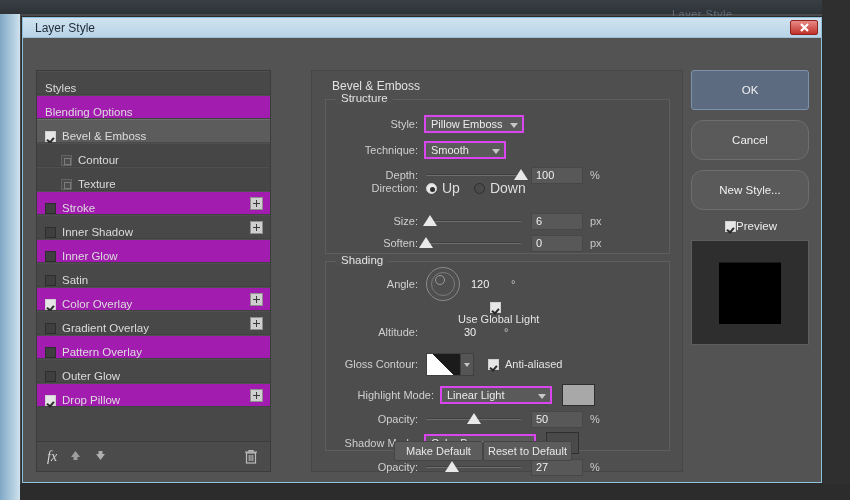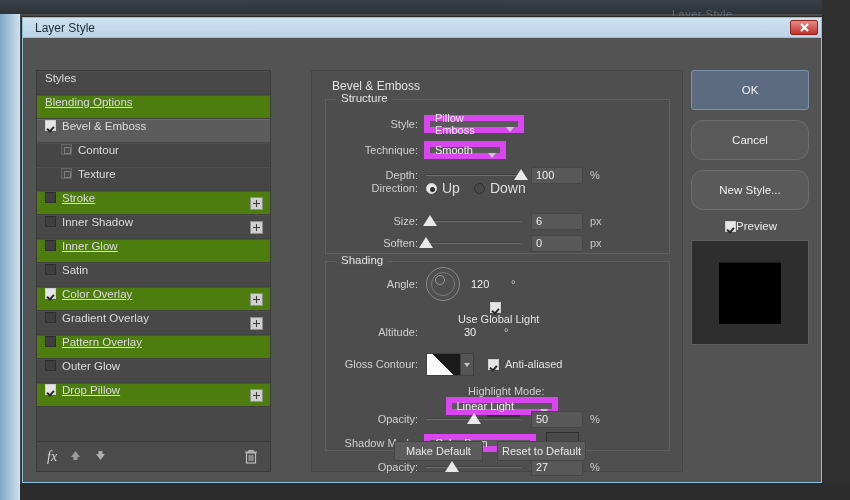--- a/index.html
+++ b/index.html
@@ -74,30 +74,30 @@
   .sidebar {
     position: absolute; left: 13px; top: 32px;
     width: 235px; height: 402px;
     background: #484848;
     border: 1px solid #3b3b3b;
   }
   .sb-list { position: relative; }
   .sb-item {
     position: relative;
     height: 24px;
-    display: flex; align-items: flex-start;
+    display: flex; align-items: flex-end;
     border-bottom: 1px solid #424242;
     border-top: 1px solid #4f4f4f;
     padding-left: 8px;
     font-size: 11.5px;
     color: #dcdcdc;
     cursor: pointer;
   }
   .sb-item.plain { background: #484848; }
-  .sb-item.alt   { background: #4d7c0f; text-decoration: underline; }
+  .sb-item.alt   { background: #a21caf; }
   .sb-item.selected {
     background: #5c5c5c;
     border-top: 1px solid #6e6e6e;
     border-bottom: 1px solid #4a4a4a;
   }
   .sb-item.sub { padding-left: 24px; background: #464646; }
   .sb-label { margin-left: 6px; white-space: nowrap; }
   .sb-label.nopad { margin-left: 0; }
 
   .chk {
@@ -182,21 +182,21 @@
   .row { position: absolute; height: 20px; display: flex; align-items: center; }
   .lbl {
     font-size: 11px; color: #cfcfcf;
     text-align: right; white-space: nowrap;
   }
 
   .select {
     position: relative;
     height: 18px;
     background: #5a5a5a;
-    border: 6px solid #d946ef;
+    border: 2px solid #d946ef;
     display: flex; align-items: center;
     padding-left: 5px; padding-right: 16px;
     font-size: 11px; color: #ececec;
     cursor: pointer;
   }
   .select .caret {
     position: absolute; right: 4px; top: 6px;
     width: 0; height: 0;
     border-left: 4px solid transparent;
     border-right: 4px solid transparent;
@@ -279,21 +279,21 @@
 
   .swatch {
     width: 33px; height: 22px;
     border: 1px solid #2f2f2f; cursor: pointer;
   }
   .cb-row { display: flex; align-items: center; flex-direction: column; }
   .cb-label { font-size: 11px; color: #e4e4e4; margin-left: 6px; }
 
   .footer-btns {
     position: absolute; left: 82px; bottom: 10px;
-    display: flex; gap: 14px;
+    display: flex; 
   }
   .fbtn {
     width: 89px; height: 20px;
     background: #5c5c5c;
     border: 1px solid #444;
     border-radius: 2px;
     font-size: 11px; color: #e8e8e8;
     display: flex; align-items: center; justify-content: center;
     cursor: pointer;
   }
@@ -538,21 +538,21 @@
               <div class="contour-box">
                 <div class="fill"></div>
               </div>
               <div class="contour-caret"></div>
             </div>
             <span style="width:14px;"></span>
             <span class="chk on"></span>
             <span class="cb-label">Anti-aliased</span>
           </div>
 
-          <div class="row" style="left:0; top:123px; width:345px;flex-direction:column;">
+          <div class="row" style="left:16px; top:123px; width:345px;">
             <div class="lbl" style="width:92px;">Highlight Mode:</div>
             <div class="select" style="width:112px; margin-left:6px;">
               <span>Linear Light</span>
               <span class="caret"></span>
             </div>
             <div class="swatch" id="hl-swatch" style="margin-left: 10px; background: rgb(168, 168, 168);"></div>
           </div>
 
           <div class="row" style="left:0; top:147px; width:345px;">
             <div class="lbl" style="width:92px;">Opacity:</div>

